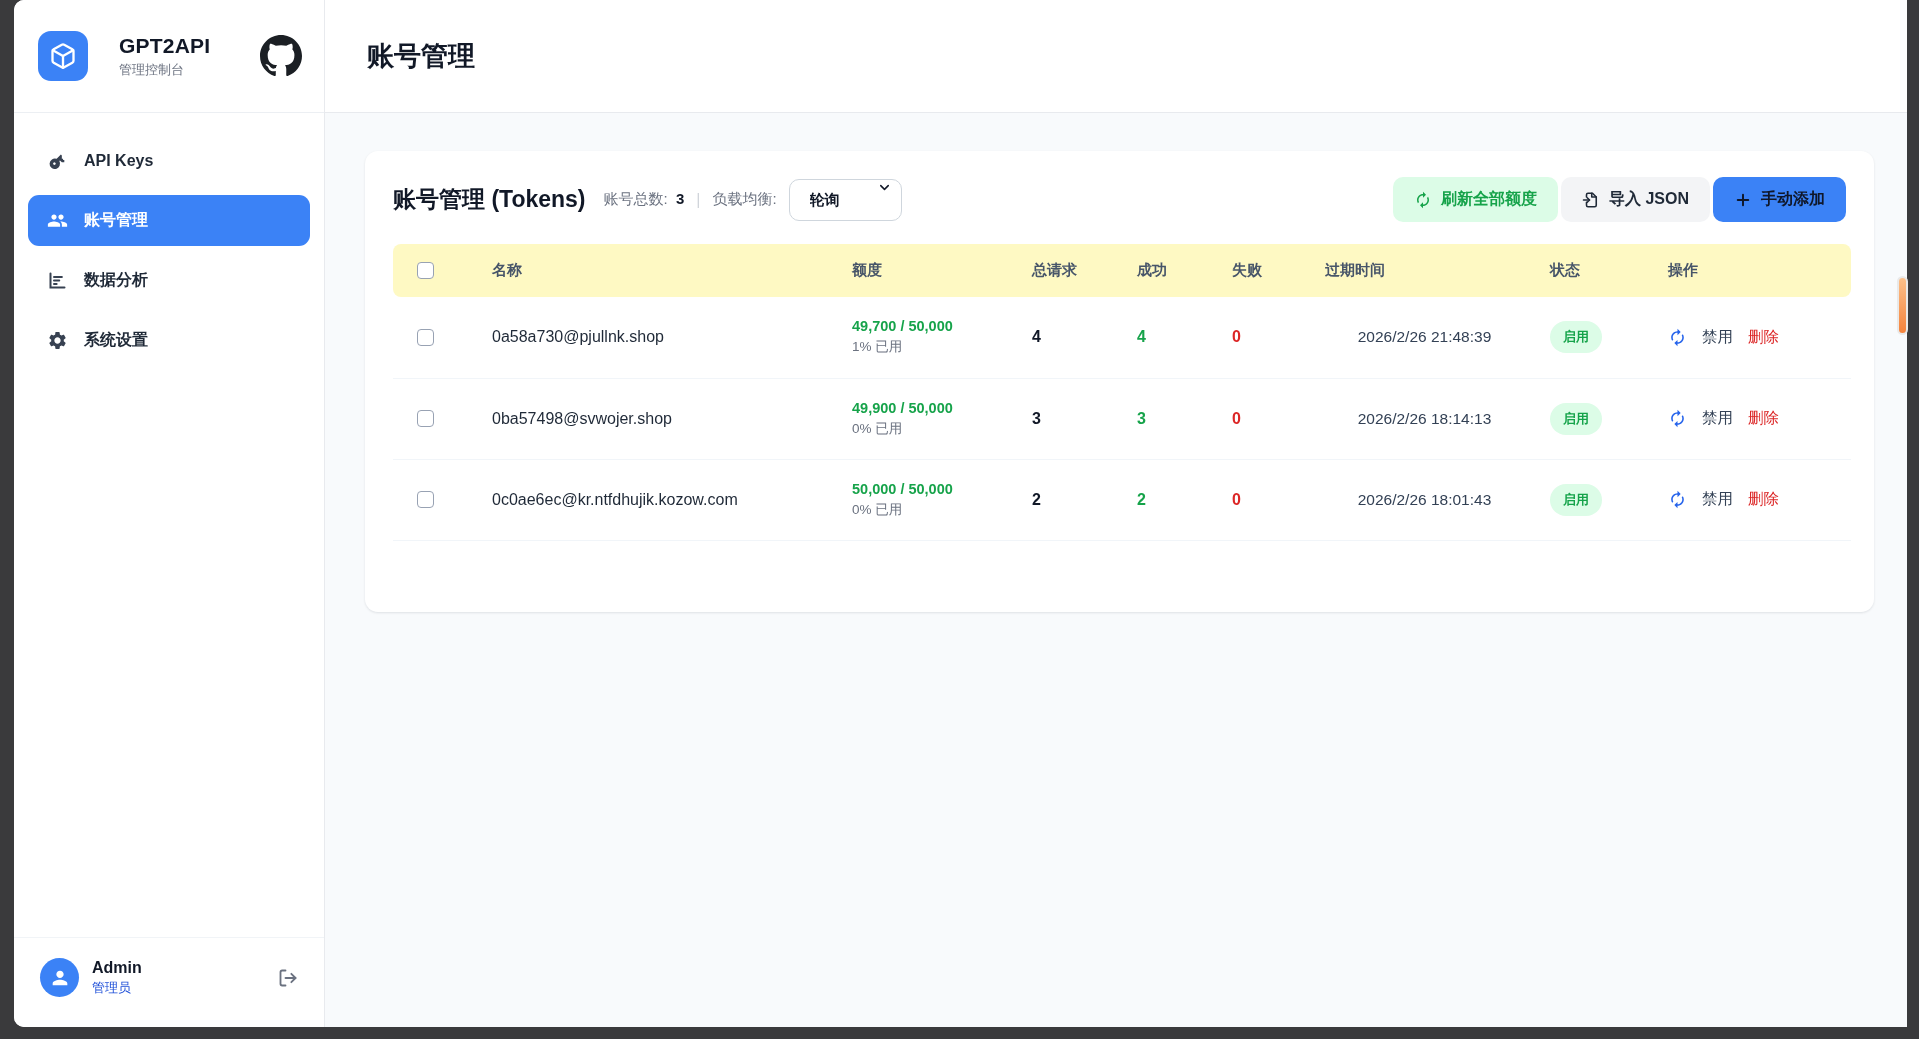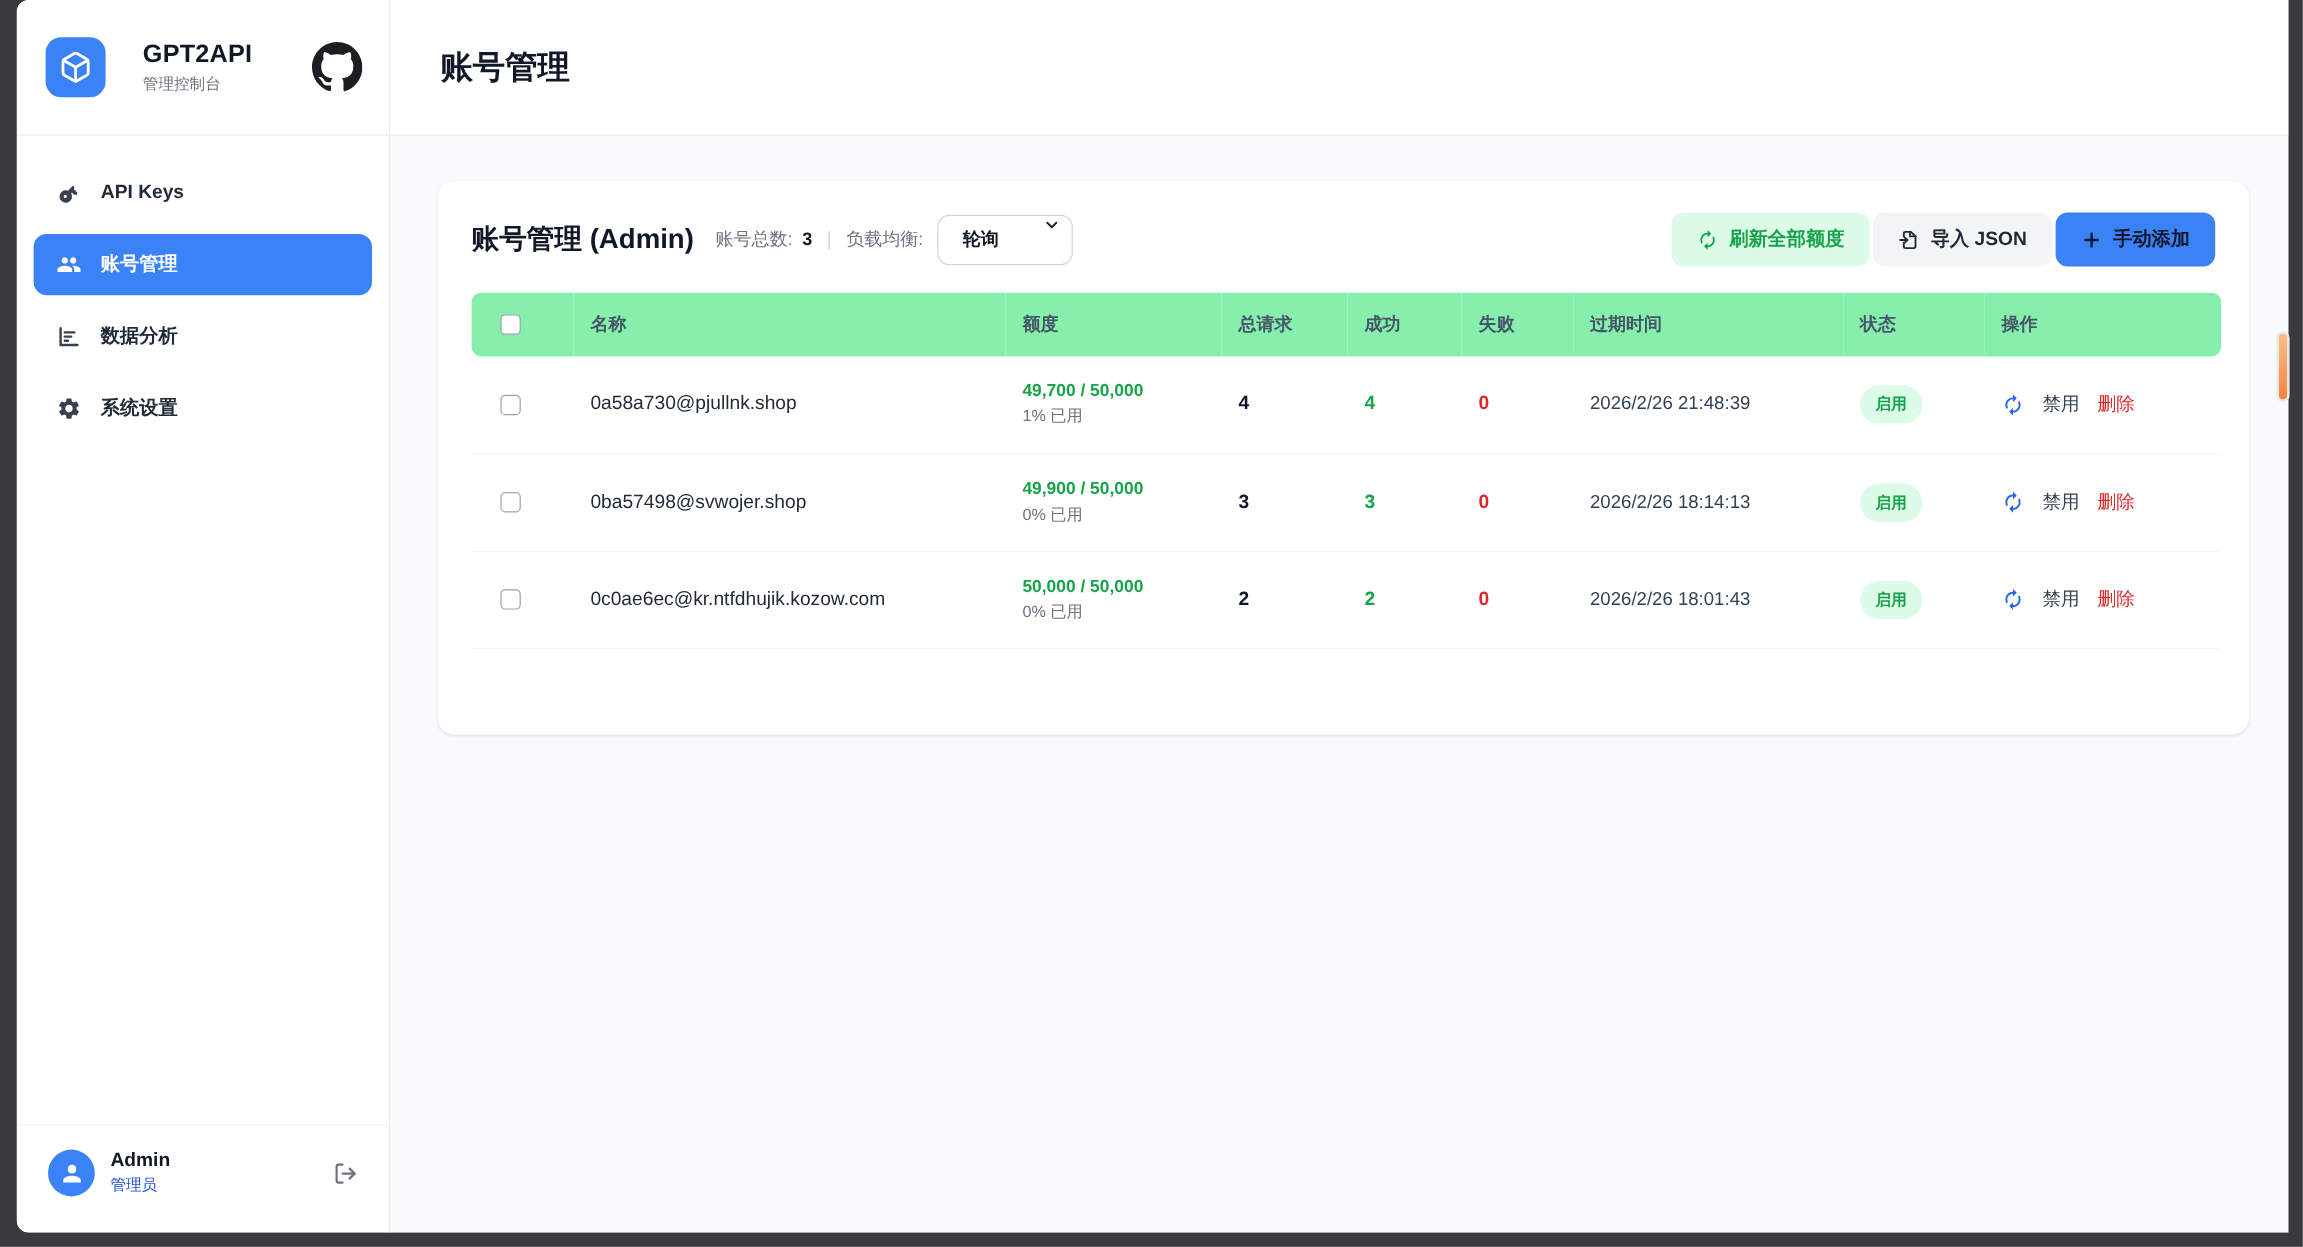--- a/index.html
+++ b/index.html
@@ -95,41 +95,41 @@
     font-family:"Liberation Sans", sans-serif; cursor:pointer; white-space:nowrap;
   }
   .btn svg { width:18px; height:18px; }
   .btn-refresh { background:#dcfce7; color:#16a34a; }
   .btn-import  { background:#f3f4f6; color:#1f2937; }
   .btn-add     { background:#3b82f6; color:#0f172a; }
   
   .table-wrap { padding:0 28px; }
   table { width:100%; border-collapse:collapse; table-layout:fixed; }
   thead th {
-    background:#86efac; text-align:left; font-size:15px; font-weight:600;
+    background:#fef9c3; text-align:left; font-size:15px; font-weight:600;
     color:#475569; padding:17px 12px 17px 14px; white-space:nowrap;
   }
   thead th:first-child { border-radius:8px 0 0 8px; padding-left:24px; }
   thead th:last-child  { border-radius:0 8px 8px 0; }
   tbody td {
     border-bottom:1px solid #f1f5f9; height:81px; padding:0 12px 0 14px;
     vertical-align:middle; white-space:nowrap;
   }
   tbody td:first-child { padding-left:24px; }
   .cb {
     appearance:none; -webkit-appearance:none; width:17px; height:17px;
     border:1.5px solid #98a2b3; border-radius:4px; background:#fff; cursor:pointer; display:block;
   }
   td.name { font-size:16px; color:#1f2937; }
   .quota-top { font-size:14.5px; font-weight:bold; color:#16a34a; }
   .quota-sub { font-size:13.5px; color:#6b7280; margin-top:4px; }
   td.req  { font-size:16px; font-weight:bold; color:#111827; }
   td.succ { font-size:16px; font-weight:bold; color:#16a34a; }
   td.fail { font-size:16px; font-weight:bold; color:#dc2626; }
-  td.exp  { font-size:15.5px; color:#334155; }
+  td.exp  { font-size:15.5px; color:#334155;text-align:center; }
   .badge {
     display:inline-block; background:#dcfce7; color:#15a34a; font-size:13px; font-weight:bold;
     padding:7px 13px; border-radius:999px;
   }
   .actions { display:flex; align-items:center; gap:15px; }
   .act-refresh { color:#2563eb; cursor:pointer; display:flex; }
   .act-refresh svg { width:19px; height:19px; }
   .act-disable { font-size:15.5px; color:#334155; cursor:pointer; }
   .act-delete  { font-size:15.5px; color:#dc2626; cursor:pointer; }
   
@@ -225,21 +225,21 @@
   </aside>
 
   <div class="main">
     <div class="topbar">
       <div class="page-title">账号管理</div>
     </div>
 
     <div class="content">
       <div class="card">
         <div class="card-header">
-          <div class="card-title">账号管理 (Admin)</div>
+          <div class="card-title">账号管理 (Tokens)</div>
           <div class="card-meta">
             <span class="meta-count"><span>账号总数:</span> <b>3</b></span>
             <span class="meta-sep">|</span>
             <span>负载均衡:</span>
             <span class="select-wrap">
               <select>
                 <option>轮询</option>
               </select>
               <span class="select-chevron">
                 <svg viewBox="0 0 24 24" fill="none" stroke="#111827" stroke-width="2.4" stroke-linecap="round" stroke-linejoin="round">

